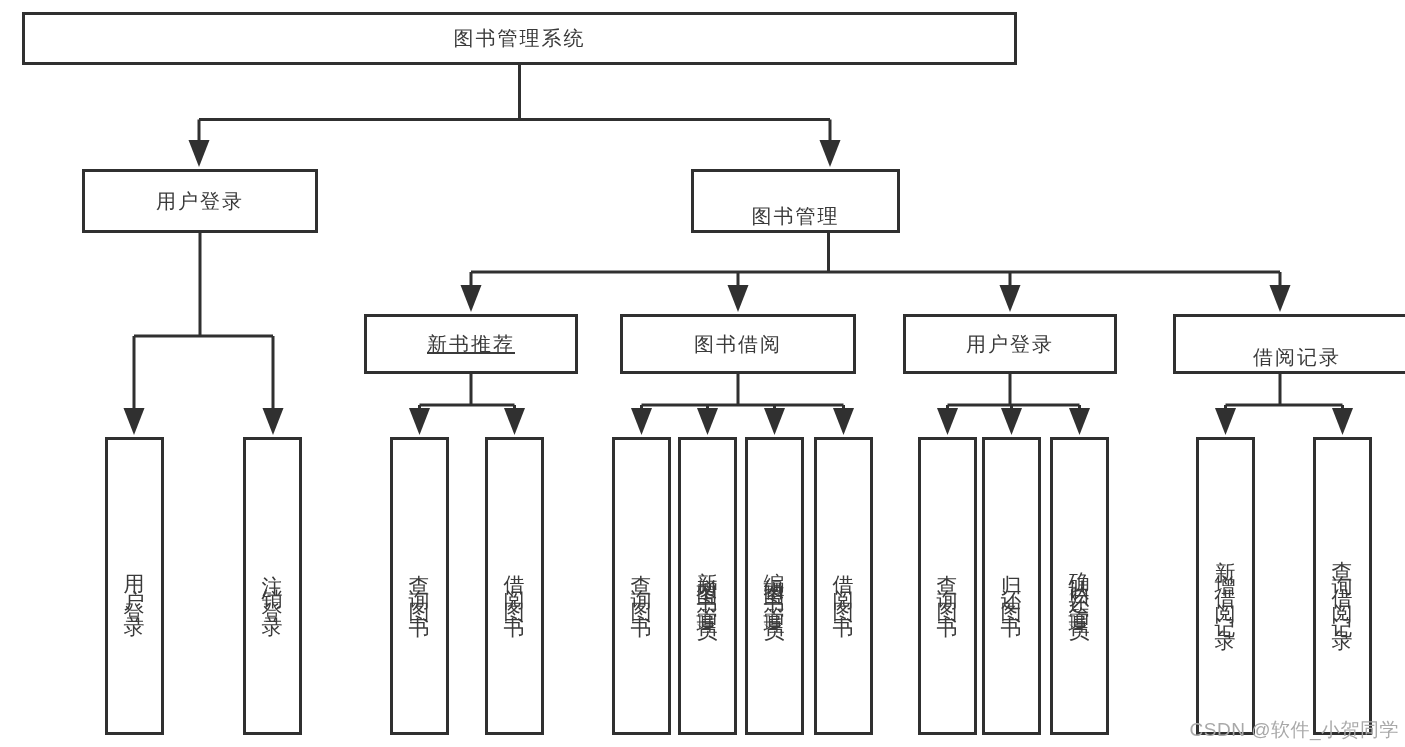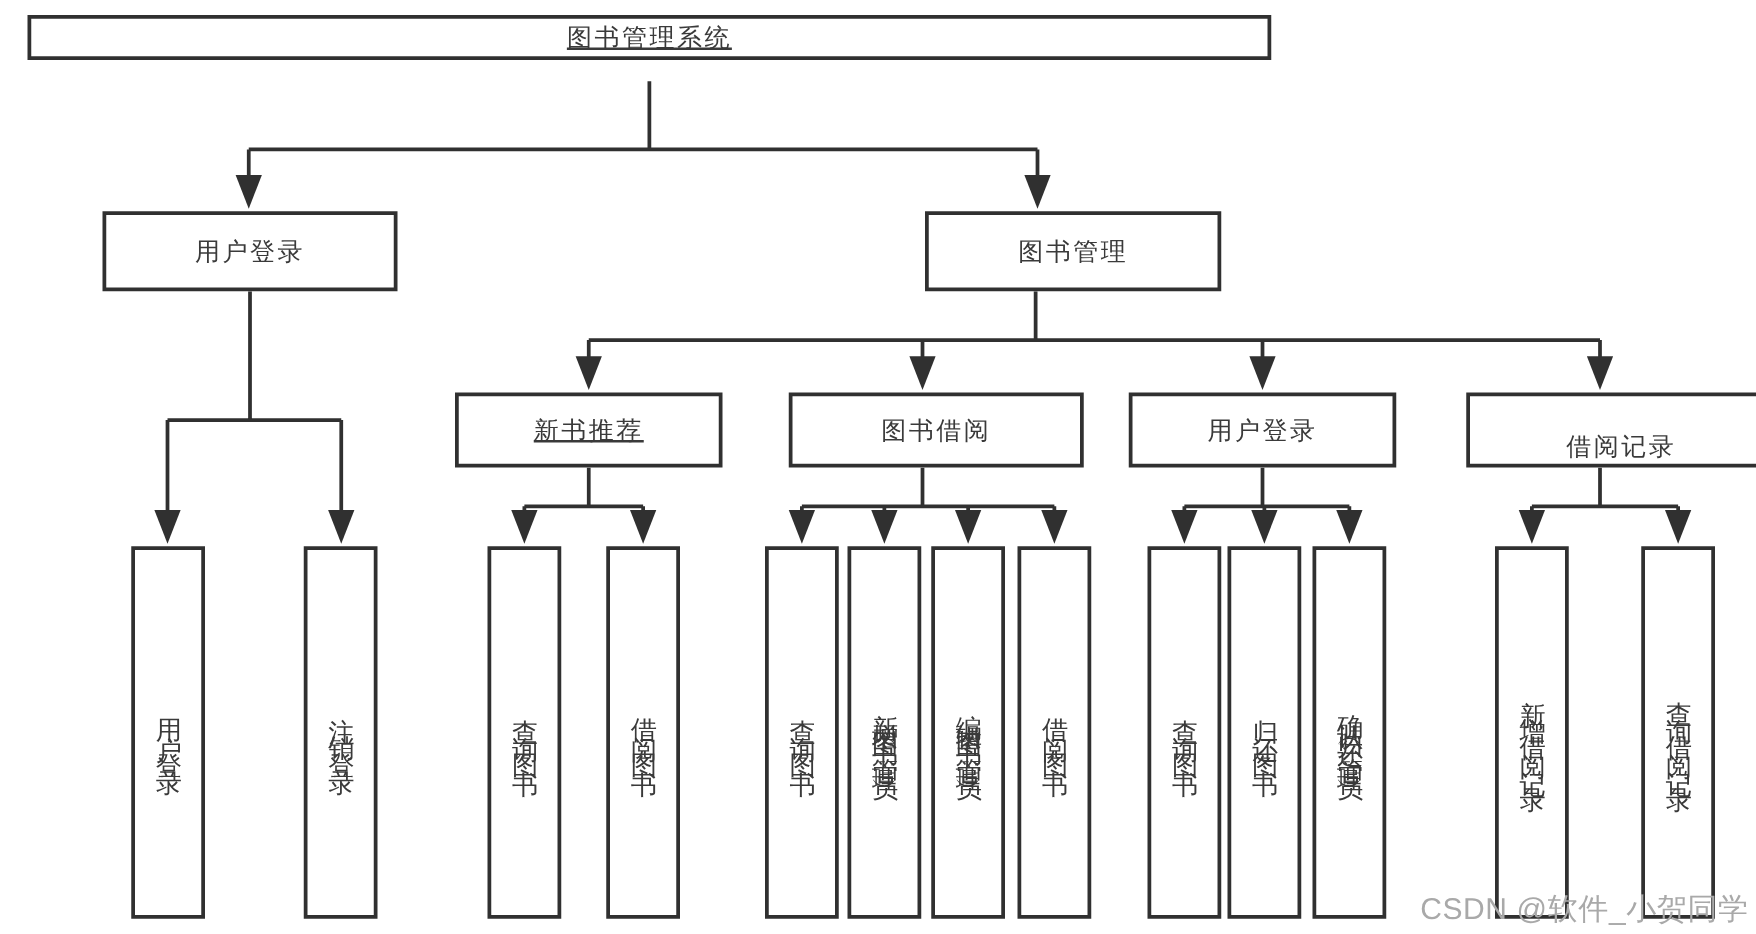--- a/index.html
+++ b/index.html
@@ -28,36 +28,36 @@
     display:flex;align-items:center;justify-content:center;
     color:var(--text);
   }
   .box .lbl{
     font-size:20px;
     letter-spacing:2px;
     white-space:nowrap;
     color:var(--text);
   }
   
-  .root{left:22px;top:12px;width:995px;height:36px;text-decoration:underline;}
+  .root{left:22px;top:12px;width:995px;height:53px;}
   .lv2{top:169px;height:64px;}
   .lv3{top:314px;height:60px;}
   .leaf{top:437px;width:59px;height:298px;}
   .leaf .lbl{
     writing-mode:vertical-rl;
     font-size:21px;
     letter-spacing:14px;
     white-space:normal;
     line-height:1;
   }
   .leaf .lbl.long{letter-spacing:7px;}
   .watermark{
     position:absolute;
     right:6px;bottom:4px;
-    font-size:24px;
+    font-size:19px;
     color:var(--watermark);
     letter-spacing:0.5px;
     white-space:nowrap;
     z-index:5;
   }
 </style>
 </head>
 <body>
 
 <div class="stage">
@@ -98,28 +98,28 @@
     <polygon points="1332,408 1353,408 1342.5,435"></polygon>
   </svg>
 
   <div class="box root">
     <span class="lbl">图书管理系统</span>
   </div>
 
   <div class="box lv2" style="left:82px;width:236px;">
     <span class="lbl">用户登录</span>
   </div>
-  <div class="box lv2" style="left:740px;width:237px;">
+  <div class="box lv2" style="left:691px;width:209px;align-items:flex-end;">
     <span class="lbl">图书管理</span>
   </div>
 
   <div class="box lv3" style="left:364px;width:214px;text-decoration:underline;">
     <span class="lbl">新书推荐</span>
   </div>
-  <div class="box lv3" style="left:620px;width:236px;margin-left:11px;">
+  <div class="box lv3" style="left:620px;width:236px;">
     <span class="lbl">图书借阅</span>
   </div>
   <div class="box lv3" style="left:903px;width:214px;">
     <span class="lbl">用户登录</span>
   </div>
   <div class="box lv3" style="left:1173px;width:248px;align-items:flex-end;">
     <span class="lbl">借阅记录</span>
   </div>
 
   <div class="box leaf" style="left:105px;">

